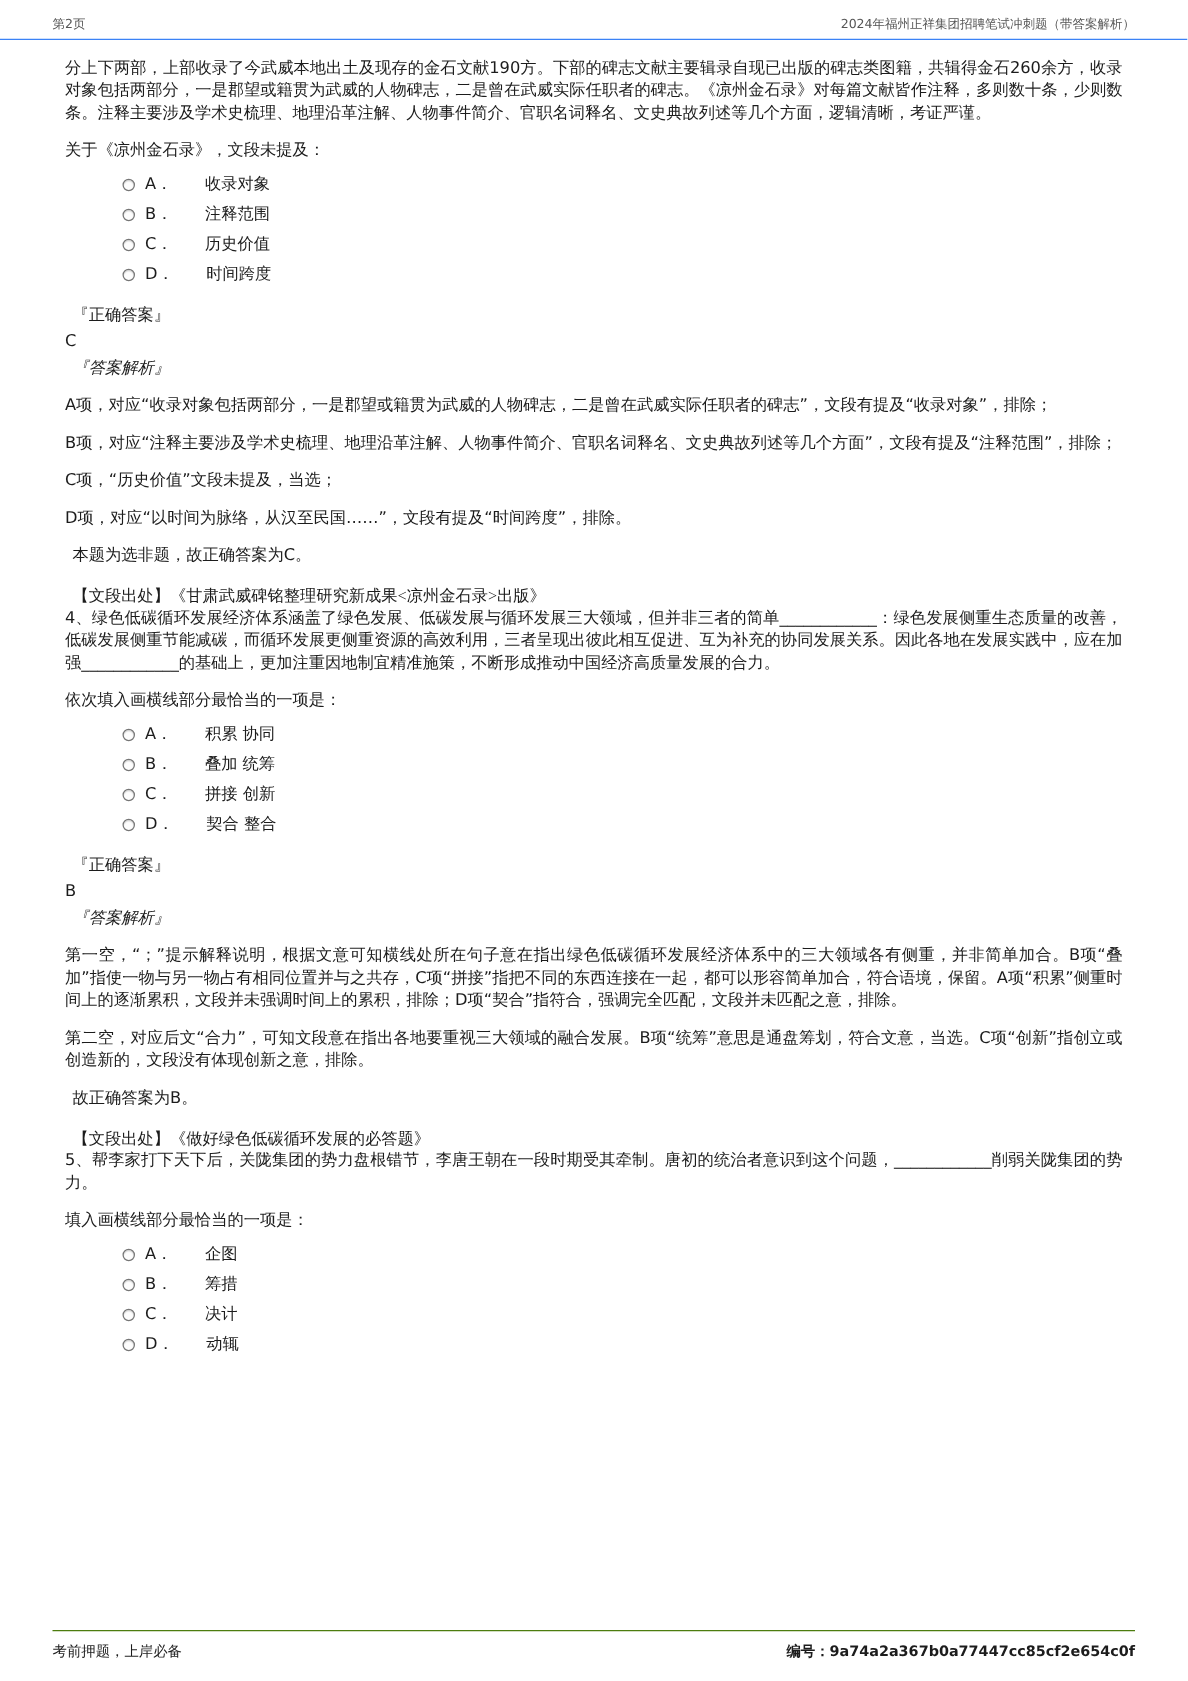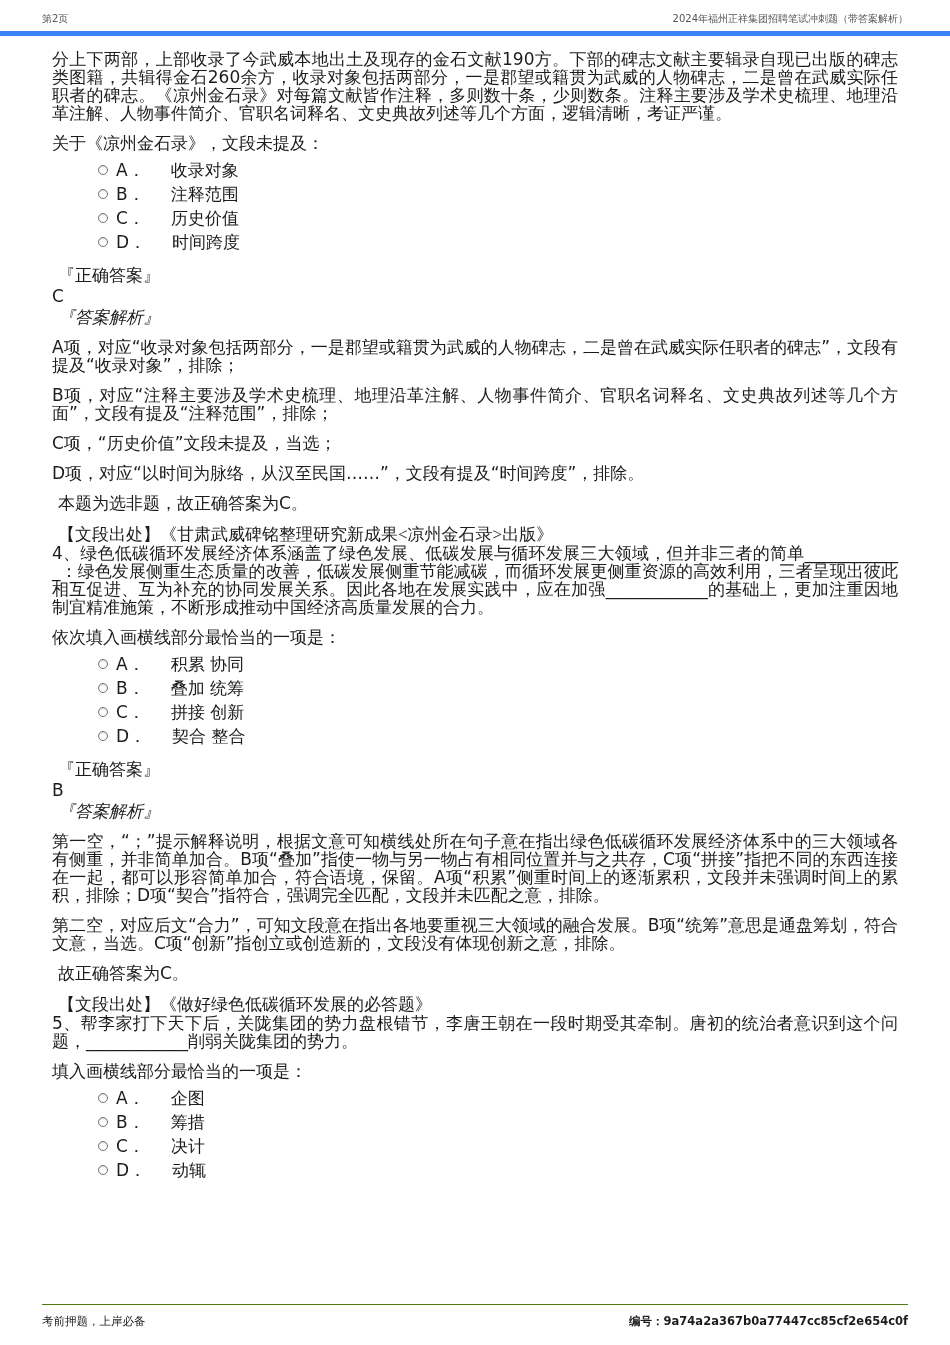--- a/index.html
+++ b/index.html
@@ -9,26 +9,26 @@
     color:#1c1c1c;
     font-family:"DejaVu Sans","Liberation Sans",sans-serif;
     display:flex; flex-direction:column;
     overflow:hidden;
   }
   .page-header {
     flex:0 0 auto;
     display:flex; justify-content:space-between; align-items:flex-end;
     padding:12px 42px 5px 42px;
     font-size:10px; color:#555;
-    border-bottom:5px solid #3b82f6;
+    border-bottom:1px solid #3b82f6;
   }
   .content {
     flex:0 0 auto;
     padding:10px 52px 0 52px;
-    font-size:17px; line-height:18px;
+    font-size:13px; line-height:18px;
     text-align:justify;
     word-break:break-all;
   }
   .para { margin-top:12px; }
   .para.first { margin-top:4px; }
   .para.qnum { margin-top:0; }
   .options { margin-top:6px; }
   .option { display:flex; align-items:center; padding:3px 0 3px 46px; }
   .radio {
     flex:0 0 auto;
@@ -127,21 +127,21 @@
       <span class="opt-text">契合 整合</span>
     </div>
   </div>
 
   <p class="ans-heading">『正确答案』</p>
   <p class="ans-letter">B</p>
   <p class="ans-sub">『答案解析』</p>
 
   <p class="para">第一空，“；”提示解释说明，根据文意可知横线处所在句子意在指出绿色低碳循环发展经济体系中的三大领域各有侧重，并非简单加合。B项“叠加”指使一物与另一物占有相同位置并与之共存，C项“拼接”指把不同的东西连接在一起，都可以形容简单加合，符合语境，保留。A项“积累”侧重时间上的逐渐累积，文段并未强调时间上的累积，排除；D项“契合”指符合，强调完全匹配，文段并未匹配之意，排除。</p>
   <p class="para">第二空，对应后文“合力”，可知文段意在指出各地要重视三大领域的融合发展。B项“统筹”意思是通盘筹划，符合文意，当选。C项“创新”指创立或创造新的，文段没有体现创新之意，排除。</p>
-  <p class="para indented">故正确答案为C。</p>
+  <p class="para indented">故正确答案为B。</p>
   <p class="source">【文段出处】《做好绿色低碳循环发展的必答题》</p>
 
   <p class="para qnum">5、帮李家打下天下后，关陇集团的势力盘根错节，李唐王朝在一段时期受其牵制。唐初的统治者意识到这个问题，____________削弱关陇集团的势力。</p>
   <p class="para">填入画横线部分最恰当的一项是：</p>
 
   <div class="options">
     <div class="option">
       <span class="radio"></span>
       <span class="opt-label">A．</span>
       <span class="opt-text">企图</span>

